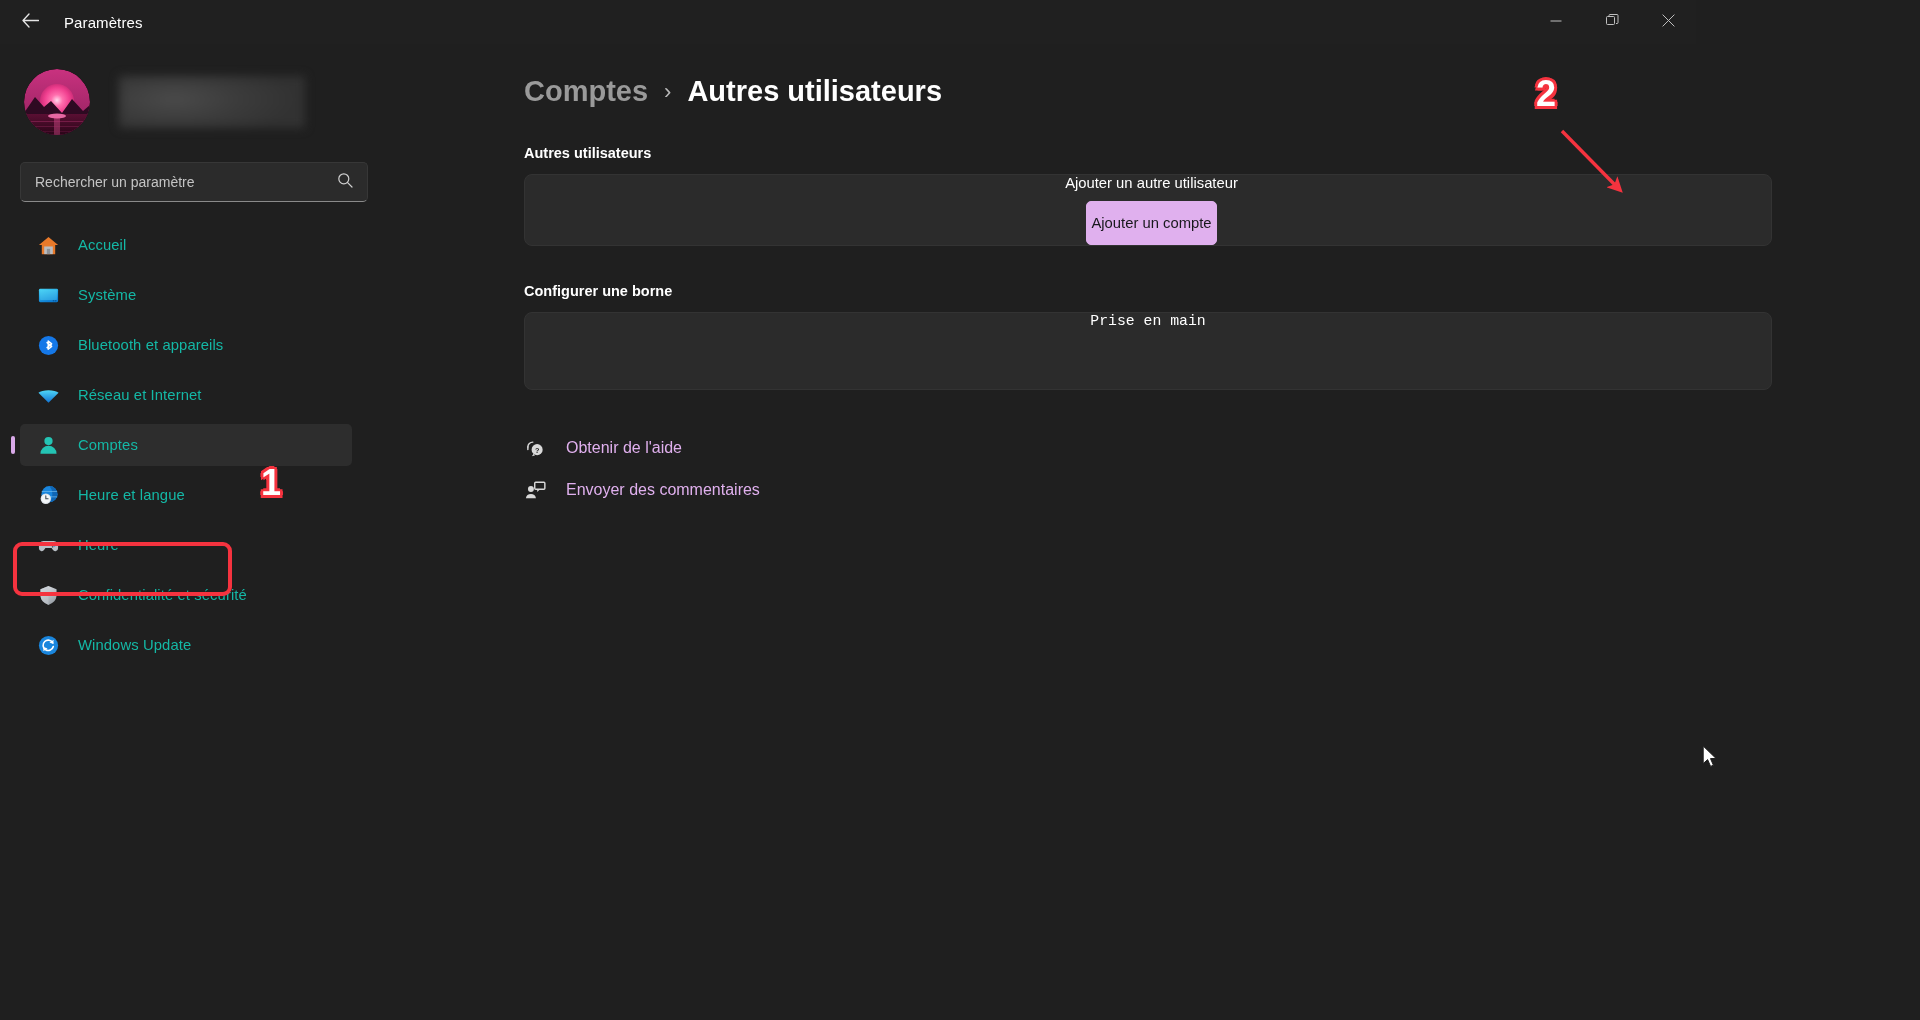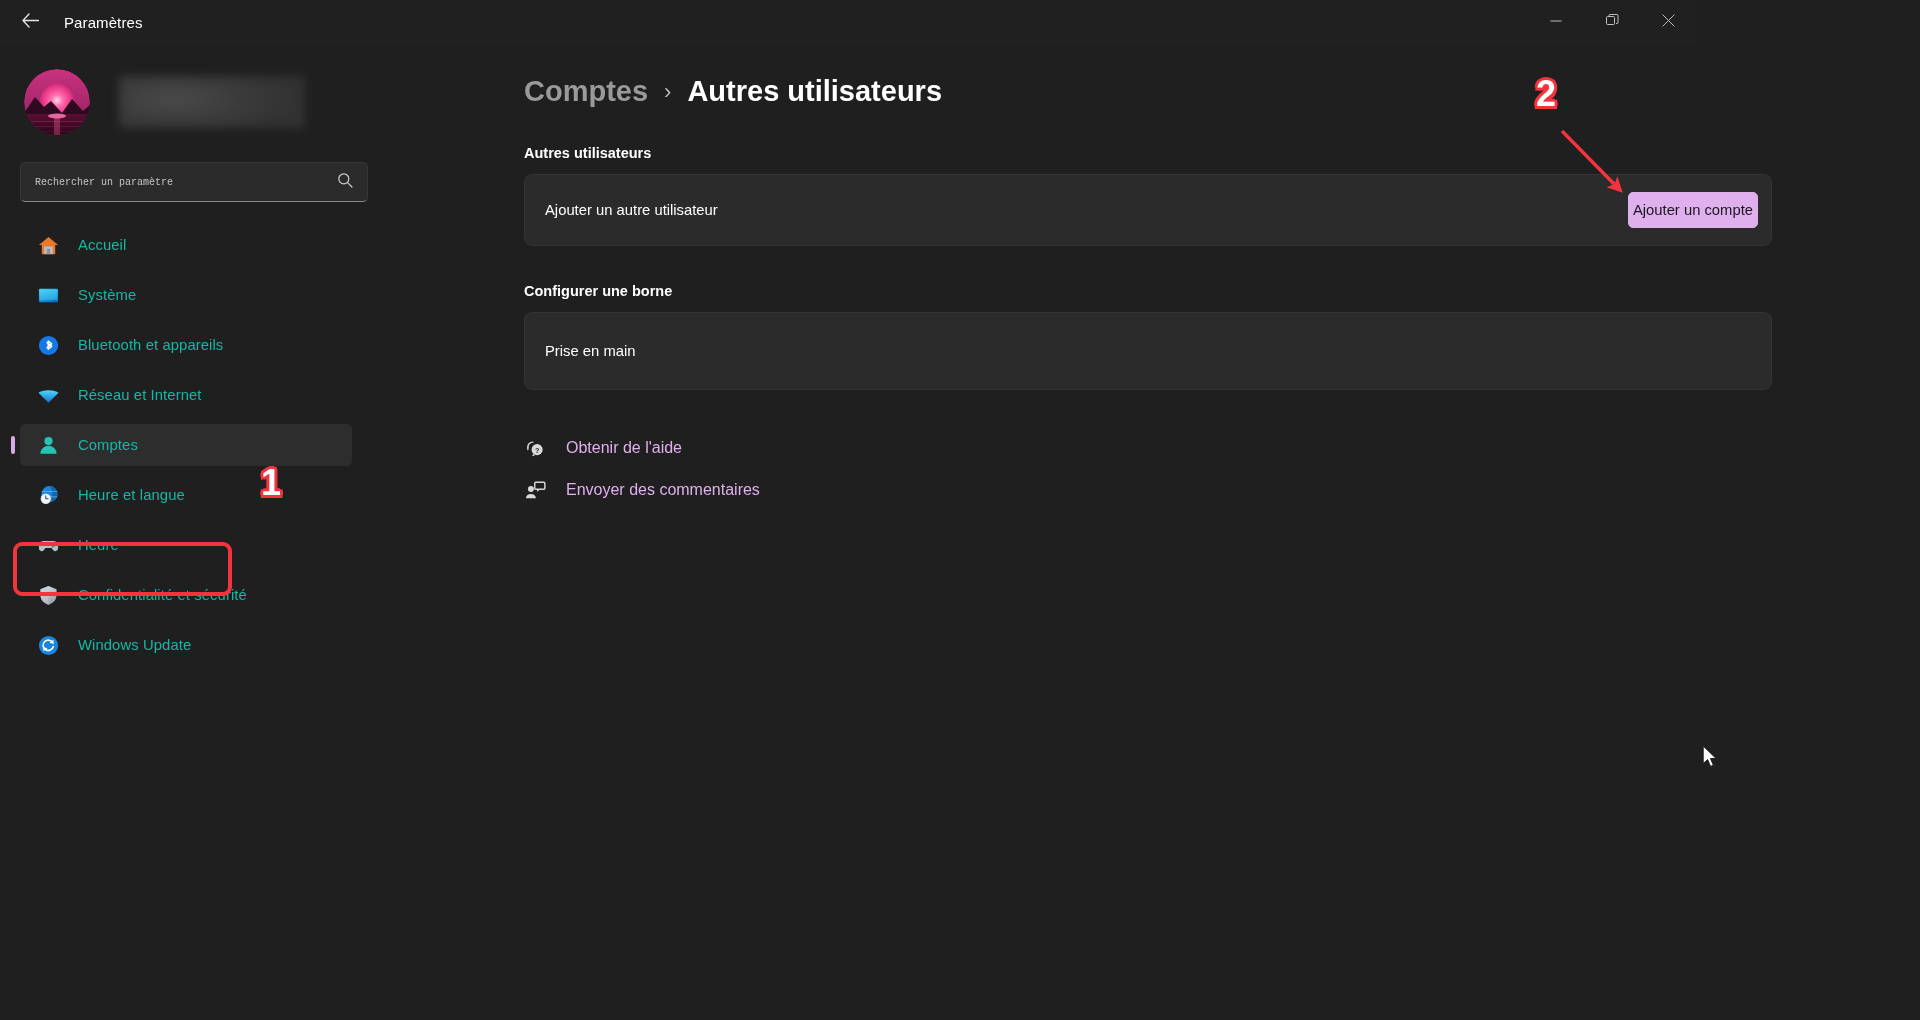--- a/index.html
+++ b/index.html
@@ -104,22 +104,22 @@
     align-items: center;
     padding: 0 14px;
     cursor: text;
   }
   .search-input {
     flex: 1;
     background: transparent;
     border: none;
     outline: none;
     color: #cfcfcf;
-    font-family: Liberation Mono, monospace;
-    font-size: 10px;
+    font-family: Liberation Sans, sans-serif;
+    font-size: 14px;
   }
   .search-input::placeholder { color: #c4c4c4; opacity: 1; }
 
   .nav {
     margin-top: 22px;
     padding: 0 20px;
   }
   .nav-item {
     height: 42px;
     display: flex;
@@ -190,54 +190,56 @@
     font-weight: 700;
     color: #ffffff;
   }
 
   .card {
     margin-left: 152px;
     width: 1248px;
     background: #2b2b2b;
     border: 1px solid #333333;
     border-radius: 8px;
+    flex-direction: column;
   }
   .card.row-card {
     margin-top: 13px;
     height: 72px;
     display: flex;
     align-items: center;
     padding: 0 13px 0 20px;
     justify-content: space-between;
   }
   .card-label {
     font-size: 14.8px;
     color: #ffffff;
   }
 
   .accent-btn {
     background: #e0b0ee;
     color: #18181c;
     border: 1px solid #e0b0ee;
     border-radius: 5px;
-    height: 36px;
+    height: 44px;
     padding: 0 4px;
     font-family: inherit;
     font-size: 14.8px;
     cursor: pointer;
     white-space: nowrap;
   }
 
   .card.plain-card {
     margin-top: 13px;
     height: 78px;
     display: flex;
     align-items: center;
     padding: 0 20px;
     cursor: pointer;
+    font-family: Liberation Mono, monospace;
   }
 
   .links {
     margin: 40px 0 0 152px;
   }
   .link-row {
     display: flex;
     align-items: center;
     height: 36px;
     margin-bottom: 6px;

